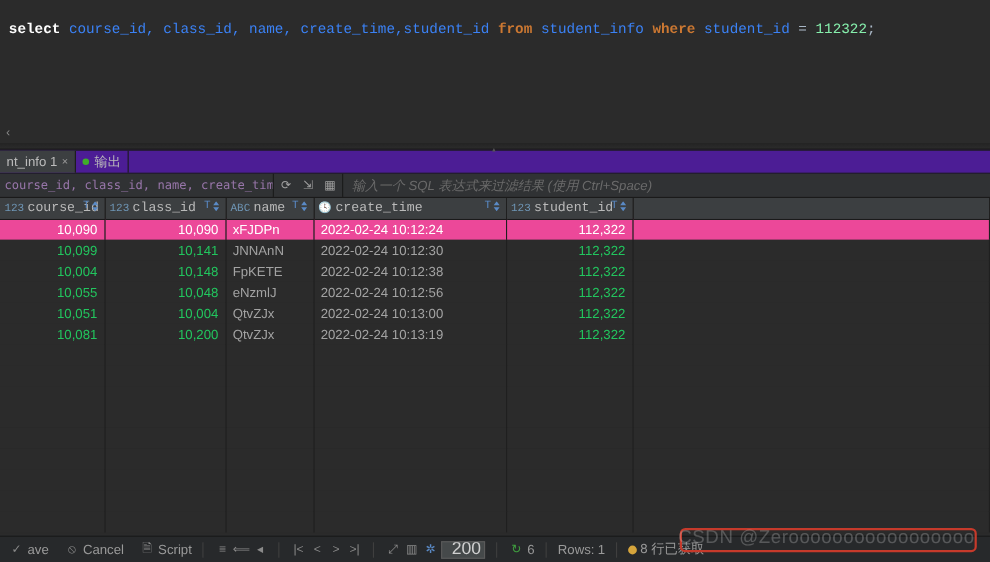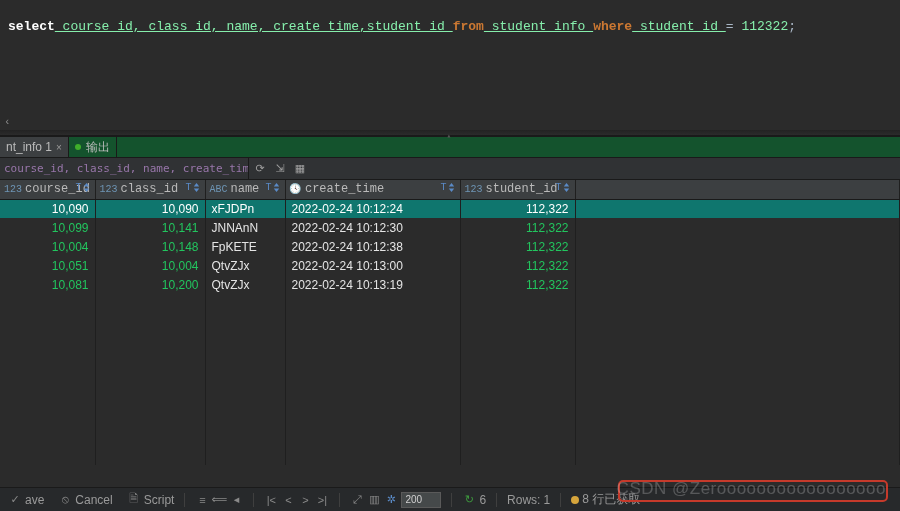--- a/index.html
+++ b/index.html
@@ -17,42 +17,42 @@
     height: 130px;
     background: #2b2b2b;
     padding: 4px 8px;
     font-size: 13px;
     white-space: pre;
     position: relative;
   }
   .kw-sel  { color: #ffffff; font-weight: bold; }
   .kw-from { color: #cc7832; font-weight: bold; margin-top: 34px; }
   .kw-where{ color: #cc7832; font-weight: bold; }
-  .ident   { color: #86efac; text-decoration: underline; }
+  .ident   { color: #3b82f6; }
   .num     { color: #86efac; }
   .punct   { color: #a9b7c6; }
   .editor-scroll-left {
     position: absolute; bottom: 2px; left: 4px;
     color: #888; font-size: 11px; cursor: pointer;
   }
   .editor-seam {
     height: 6px;
     background: linear-gradient(#232323,#2b2b2b);
     border-bottom: 1px solid #1a1a1a;
     position: relative;
   }
   .editor-seam .handle {
     position: absolute; left: 50%; top: 1px; transform: translateX(-50%);
     color: #555; font-size: 8px; letter-spacing: 2px;
   }
   
   .tabs {
     display: flex; align-items: center;
     height: 22px;
-    background: #14532d;
+    background: #4c1d95;
     border-top: 1px solid #1a1a1a;
     border-bottom: 1px solid #1a1a1a;
     font-family: "Segoe UI", sans-serif;
     font-size: 12px;
   }
   .tab {
     display: flex; align-items: center;
     height: 100%; padding: 0 6px;
     border-right: 1px solid #1a1a1a;
     color: #bbb;
@@ -135,24 +135,24 @@
     font-size: 10px;
     margin-right: 3px;
   }
   .sort-ic {
     position: absolute; right: 4px; top: 2px;
     color: #5a8ac6; font-size: 10px;
     display: flex; align-items: center;
   }
   .sort-ic svg { width: 9px; height: 9px; }
   table.grid tbody tr { background: #2b2b2b; }
-  table.grid tbody tr.selected { background: #0f766e; }
+  table.grid tbody tr.selected { background: #ec4899; }
   table.grid tbody tr.selected td { color: #ffffff; }
   table.grid td.num-cell { text-align: right; color: #22c55e; }
-  table.grid td.txt-cell { text-align: left; color: #e5e5e5; }
+  table.grid td.txt-cell { text-align: left; color: #a3a3a3; }
   table.grid tbody tr:not(.selected):not(.empty) td { border-bottom: 0 solid transparent; }
   table.grid tbody tr.empty td { color: transparent; }
   
   .status {
     position: absolute; bottom: 0; left: 0; right: 0;
     height: 24px;
     background: #27292b;
     border-top: 1px solid #1a1a1a;
     display: flex; align-items: center;
     font-family: "Segoe UI", sans-serif;
@@ -170,21 +170,21 @@
     width: 1px; height: 14px; background: #3f3f3f;
   }
   .status .st-icon {
     width: 14px; height: 14px;
     display: inline-flex; align-items: center; justify-content: center;
     font-size: 11px; color: #8a8a8a;
   }
   .status .fetch-input {
     background: #45494a; border: 1px solid #5a5a5a;
     color: #d0d0d0; width: 40px; height: 16px;
-    font-size: 10px; padding: 0 3px;
+    font-size: 16px; padding: 0 3px; text-align: right;
   }
   .status .refresh { color: #3f9e3f; }
   .status .dot-y {
     width: 8px; height: 8px; border-radius: 50%;
     background: #d6a53c; display: inline-block;
   }
   .watermark {
     position: absolute;
     right: 14px; bottom: 12px;
     color: rgba(230,230,230,0.25);
@@ -233,20 +233,21 @@
 
 <div class="toolbar">
   <div class="sql-preview">
     <span class="id">course_id, class_id, name, create_time,student_id from</span>
   </div>
   <div class="tool-icons">
     <span class="tool-btn">⟳</span>
     <span class="tool-btn">⇲</span>
     <span class="tool-btn">▦</span>
   </div>
+  <div class="filter-hint">输入一个 SQL 表达式来过滤结果 (使用 Ctrl+Space)</div>
 </div>
 
 <div class="grid-scroll">
   <table class="grid">
     <thead>
       <tr id="grid-head-row">
 
       <th class="c-course"><span class="col-type">123</span><span>course_id</span><span class="sort-ic">T<svg viewBox="0 0 10 10">
                 <path d="M5 0 L8 4 H2 Z M5 10 L2 6 H8 Z" fill="#5a8ac6"></path>
               </svg></span></th>
@@ -284,20 +285,28 @@
         </tr>
         <tr>
           <td class="num-cell c-course">10,004</td>
           <td class="num-cell c-class">10,148</td>
           <td class="txt-cell c-name">FpKETE</td>
           <td class="txt-cell c-create">2022-02-24 10:12:38</td>
           <td class="num-cell c-student">112,322</td>
           <td class="c-rest"></td>
         </tr>
         <tr>
+          <td class="num-cell c-course">10,055</td>
+          <td class="num-cell c-class">10,048</td>
+          <td class="txt-cell c-name">eNzmlJ</td>
+          <td class="txt-cell c-create">2022-02-24 10:12:56</td>
+          <td class="num-cell c-student">112,322</td>
+          <td class="c-rest"></td>
+        </tr>
+        <tr>
           <td class="num-cell c-course">10,051</td>
           <td class="num-cell c-class">10,004</td>
           <td class="txt-cell c-name">QtvZJx</td>
           <td class="txt-cell c-create">2022-02-24 10:13:00</td>
           <td class="num-cell c-student">112,322</td>
           <td class="c-rest"></td>
         </tr>
         <tr>
           <td class="num-cell c-course">10,081</td>
           <td class="num-cell c-class">10,200</td>

